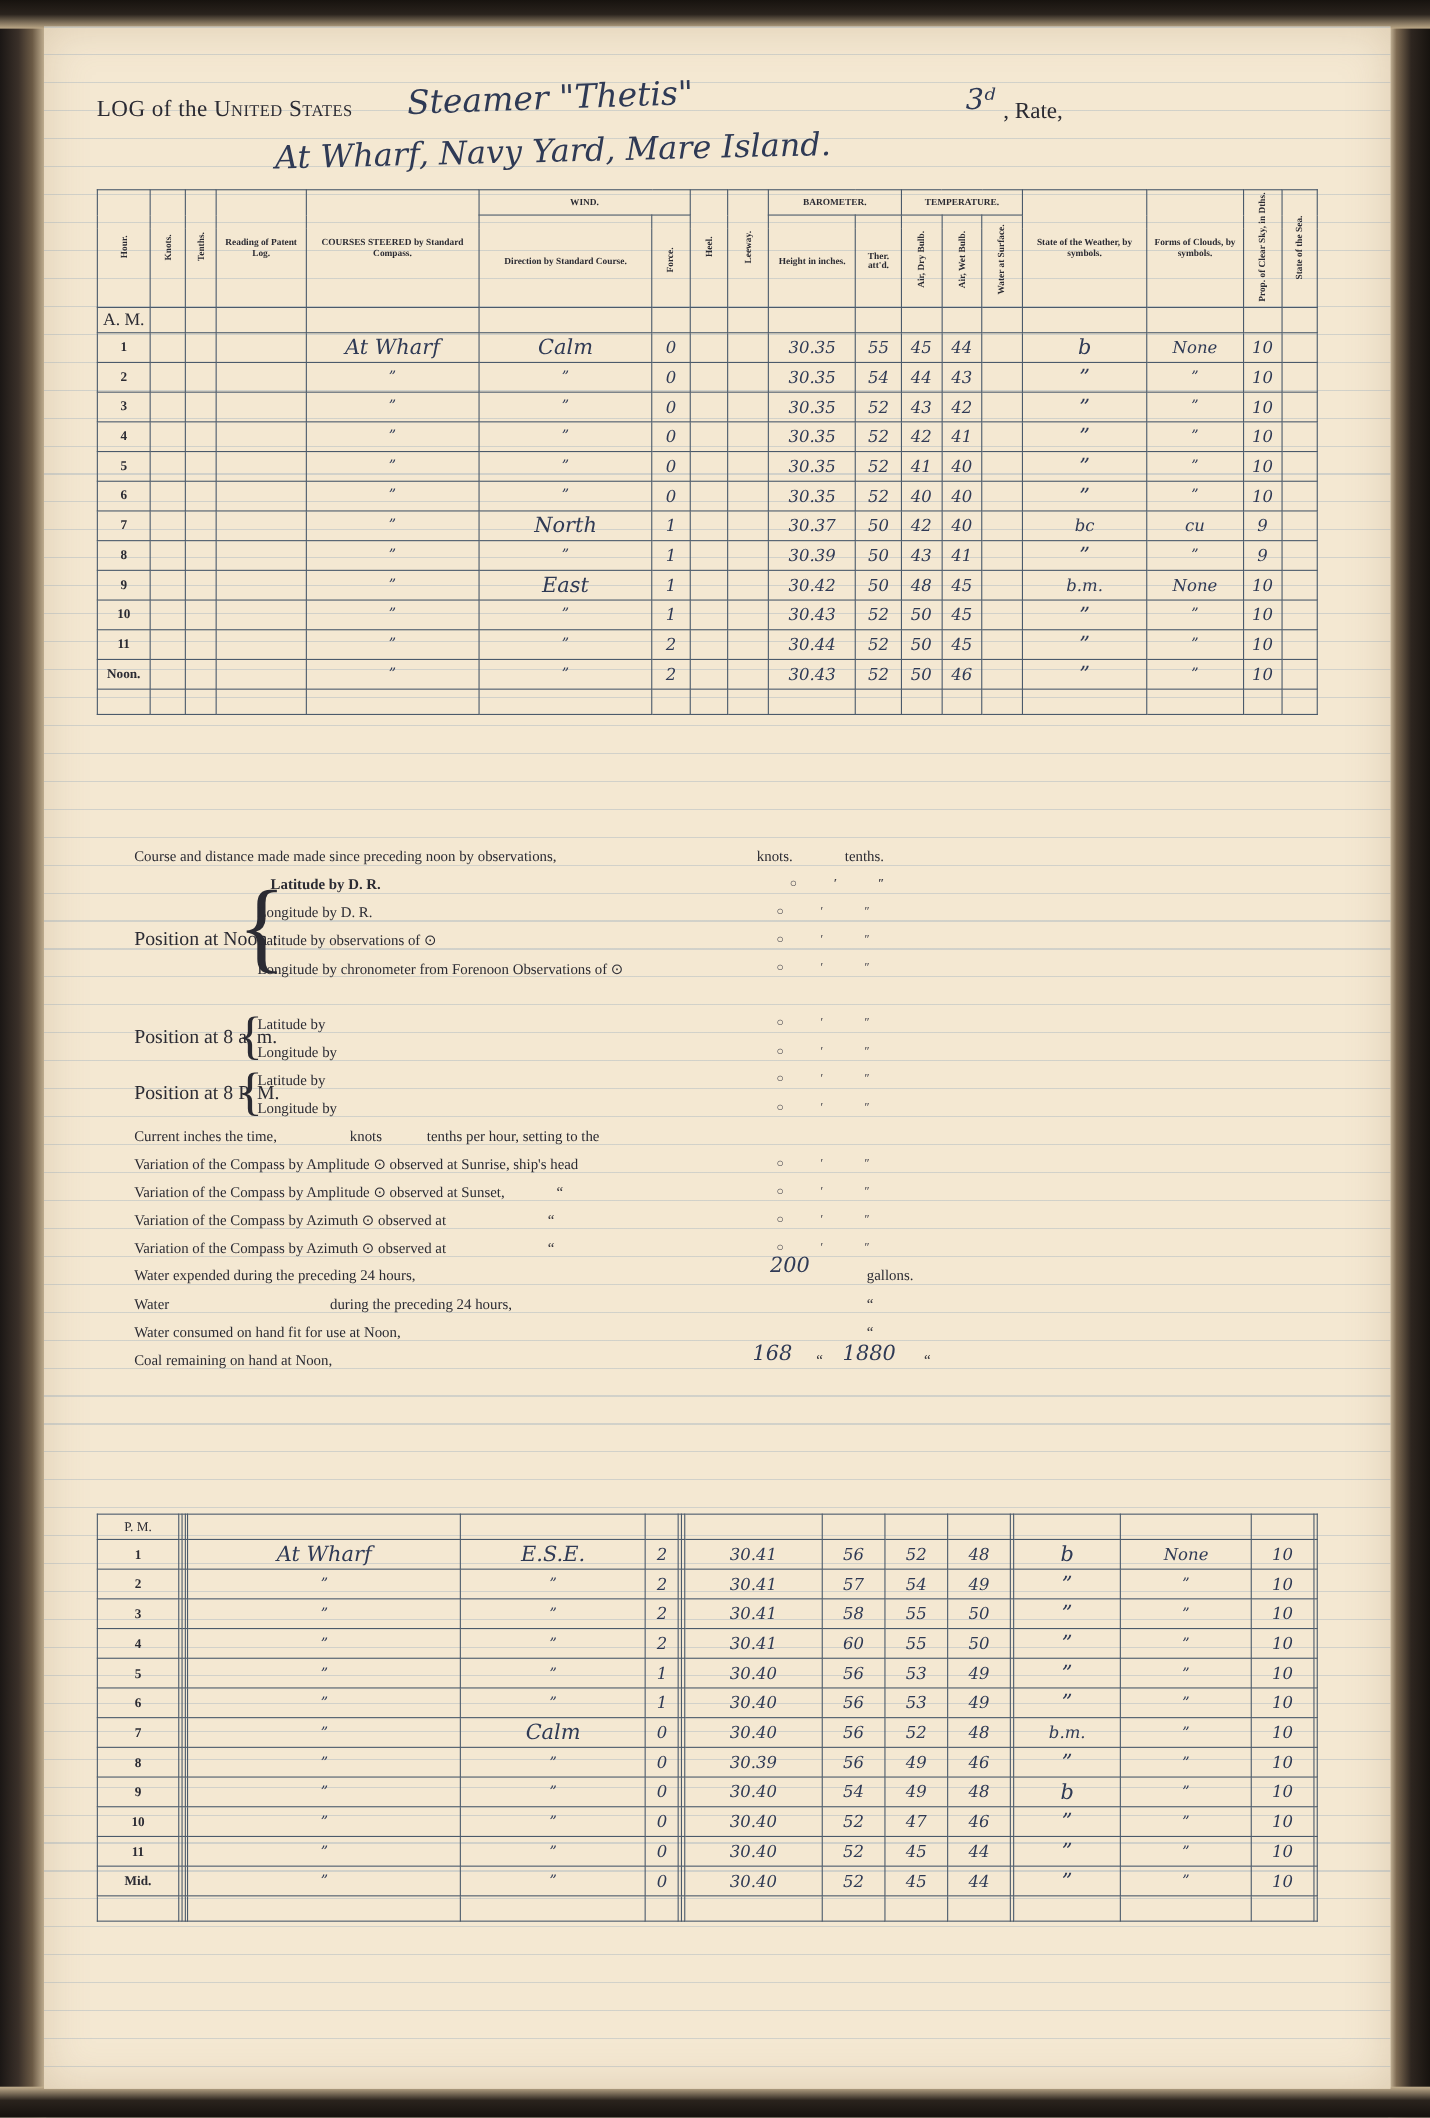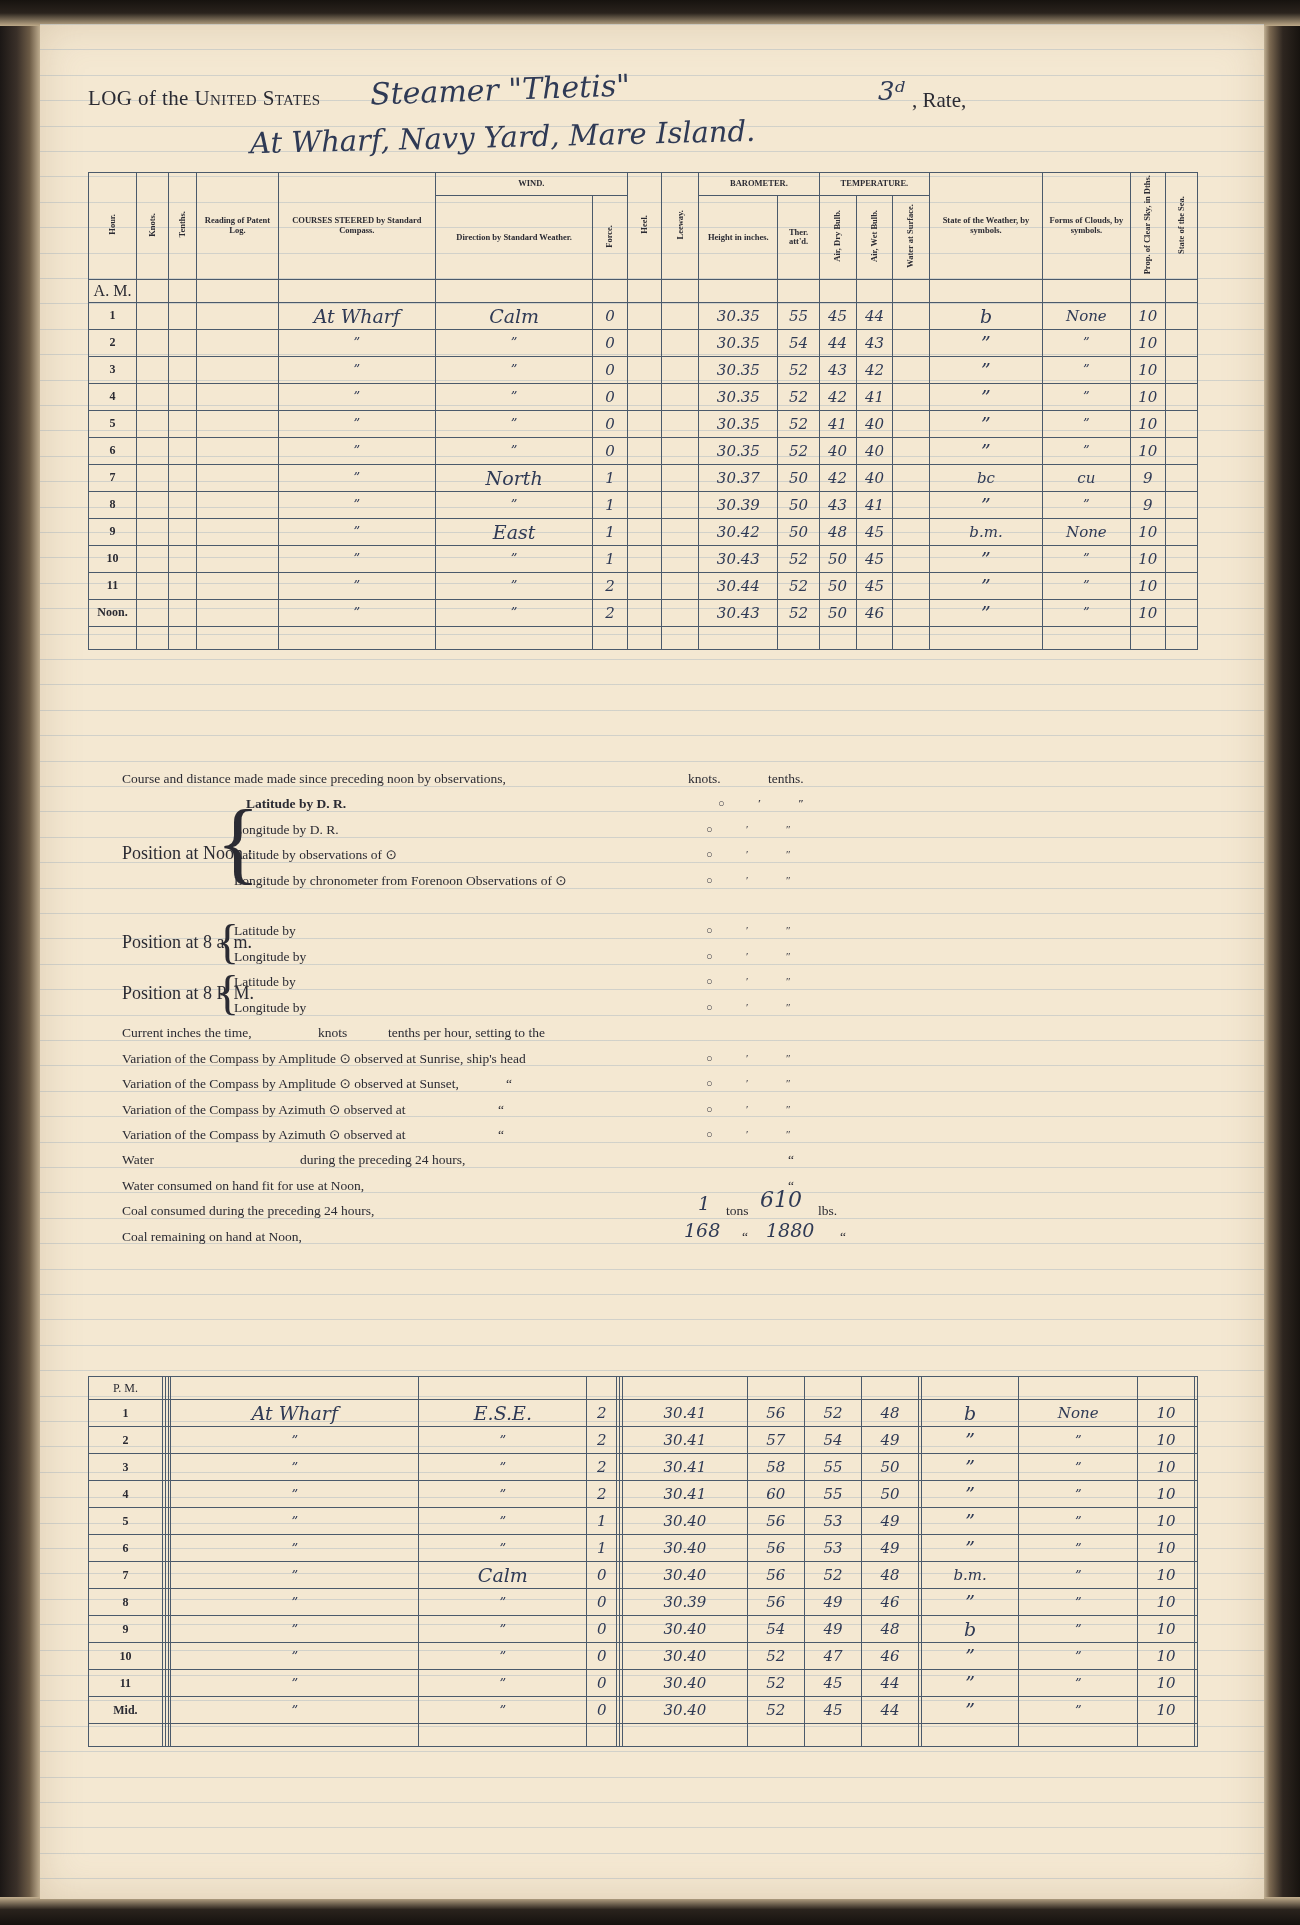--- a/index.html
+++ b/index.html
@@ -117,21 +117,21 @@
             <th rowspan="3" style="width:30px;"><span class="vert">Heel.</span></th>
             <th rowspan="3" style="width:32px;"><span class="vert">Leeway.</span></th>
             <th colspan="2" style="height:22px;"><span>BAROMETER.</span></th>
             <th colspan="3" style="height:22px;"><span>TEMPERATURE.</span></th>
             <th rowspan="3" style="width:100px;"><span>State of the Weather, by symbols.</span></th>
             <th rowspan="3" style="width:78px;"><span>Forms of Clouds, by symbols.</span></th>
             <th rowspan="3" style="width:30px;"><span class="vert">Prop. of Clear Sky, in Dths.</span></th>
             <th rowspan="3" style="width:28px;"><span class="vert">State of the Sea.</span></th>
           </tr>
           <tr class="hdr">
-            <th rowspan="2" style="width:140px;"><span>Direction by Standard Weather.</span></th>
+            <th rowspan="2" style="width:140px;"><span>Direction by Standard Course.</span></th>
             <th rowspan="2" style="width:30px;"><span class="vert">Force.</span></th>
             <th rowspan="2" style="width:70px;"><span>Height in inches.</span></th>
             <th rowspan="2" style="width:36px;"><span>Ther. att'd.</span></th>
             <th rowspan="2" style="width:32px;"><span class="vert">Air, Dry Bulb.</span></th>
             <th rowspan="2" style="width:32px;"><span class="vert">Air, Wet Bulb.</span></th>
             <th rowspan="2" style="width:32px;"><span class="vert">Water at Surface.</span></th>
           </tr>
           <tr class="hdr"></tr>
         </thead>
         <tbody id="am-body">
@@ -517,34 +517,32 @@
         </div>
         <div class="frow">
           <span class="lbl" style="left:34px;">Variation of the Compass by Azimuth ⊙ observed at</span>
           <span class="lbl" style="left:410px;">“</span>
           <span class="dms" style="left:618px;">○</span>
           <span class="dms" style="left:658px;">′</span>
           <span class="dms" style="left:698px;">″</span>
         </div>
 
         <div class="frow">
+          <span class="lbl" style="left:34px;">Water expended during the preceding 24 hours,</span>
+          <span class="valhand" style="left:612px;top:-9px;">200</span>
+          <span class="lbl" style="left:700px;">gallons.</span>
+        </div>
+        <div class="frow">
           <span class="lbl" style="left:34px;">Water</span>
           <span class="lbl" style="left:212px;">during the preceding 24 hours,</span>
           <span class="lbl" style="left:700px;">“</span>
         </div>
         <div class="frow">
           <span class="lbl" style="left:34px;">Water consumed on hand fit for use at Noon,</span>
           <span class="lbl" style="left:700px;">“</span>
-        </div>
-        <div class="frow">
-          <span class="lbl" style="left:34px;">Coal consumed during the preceding 24 hours,</span>
-          <span class="valhand" style="left:610px;top:-7px;">1</span>
-          <span class="lbl" style="left:638px;">tons</span>
-          <span class="valhand" style="left:672px;top:-11px;font-size:22px;">610</span>
-          <span class="lbl" style="left:730px;">lbs.</span>
         </div>
         <div class="frow">
           <span class="lbl" style="left:34px;">Coal remaining on hand at Noon,</span>
           <span class="valhand" style="left:596px;top:-6px;">168</span>
           <span class="lbl" style="left:654px;">“</span>
           <span class="valhand" style="left:678px;top:-6px;">1880</span>
           <span class="lbl" style="left:752px;">“</span>
         </div>
       </div>
 

